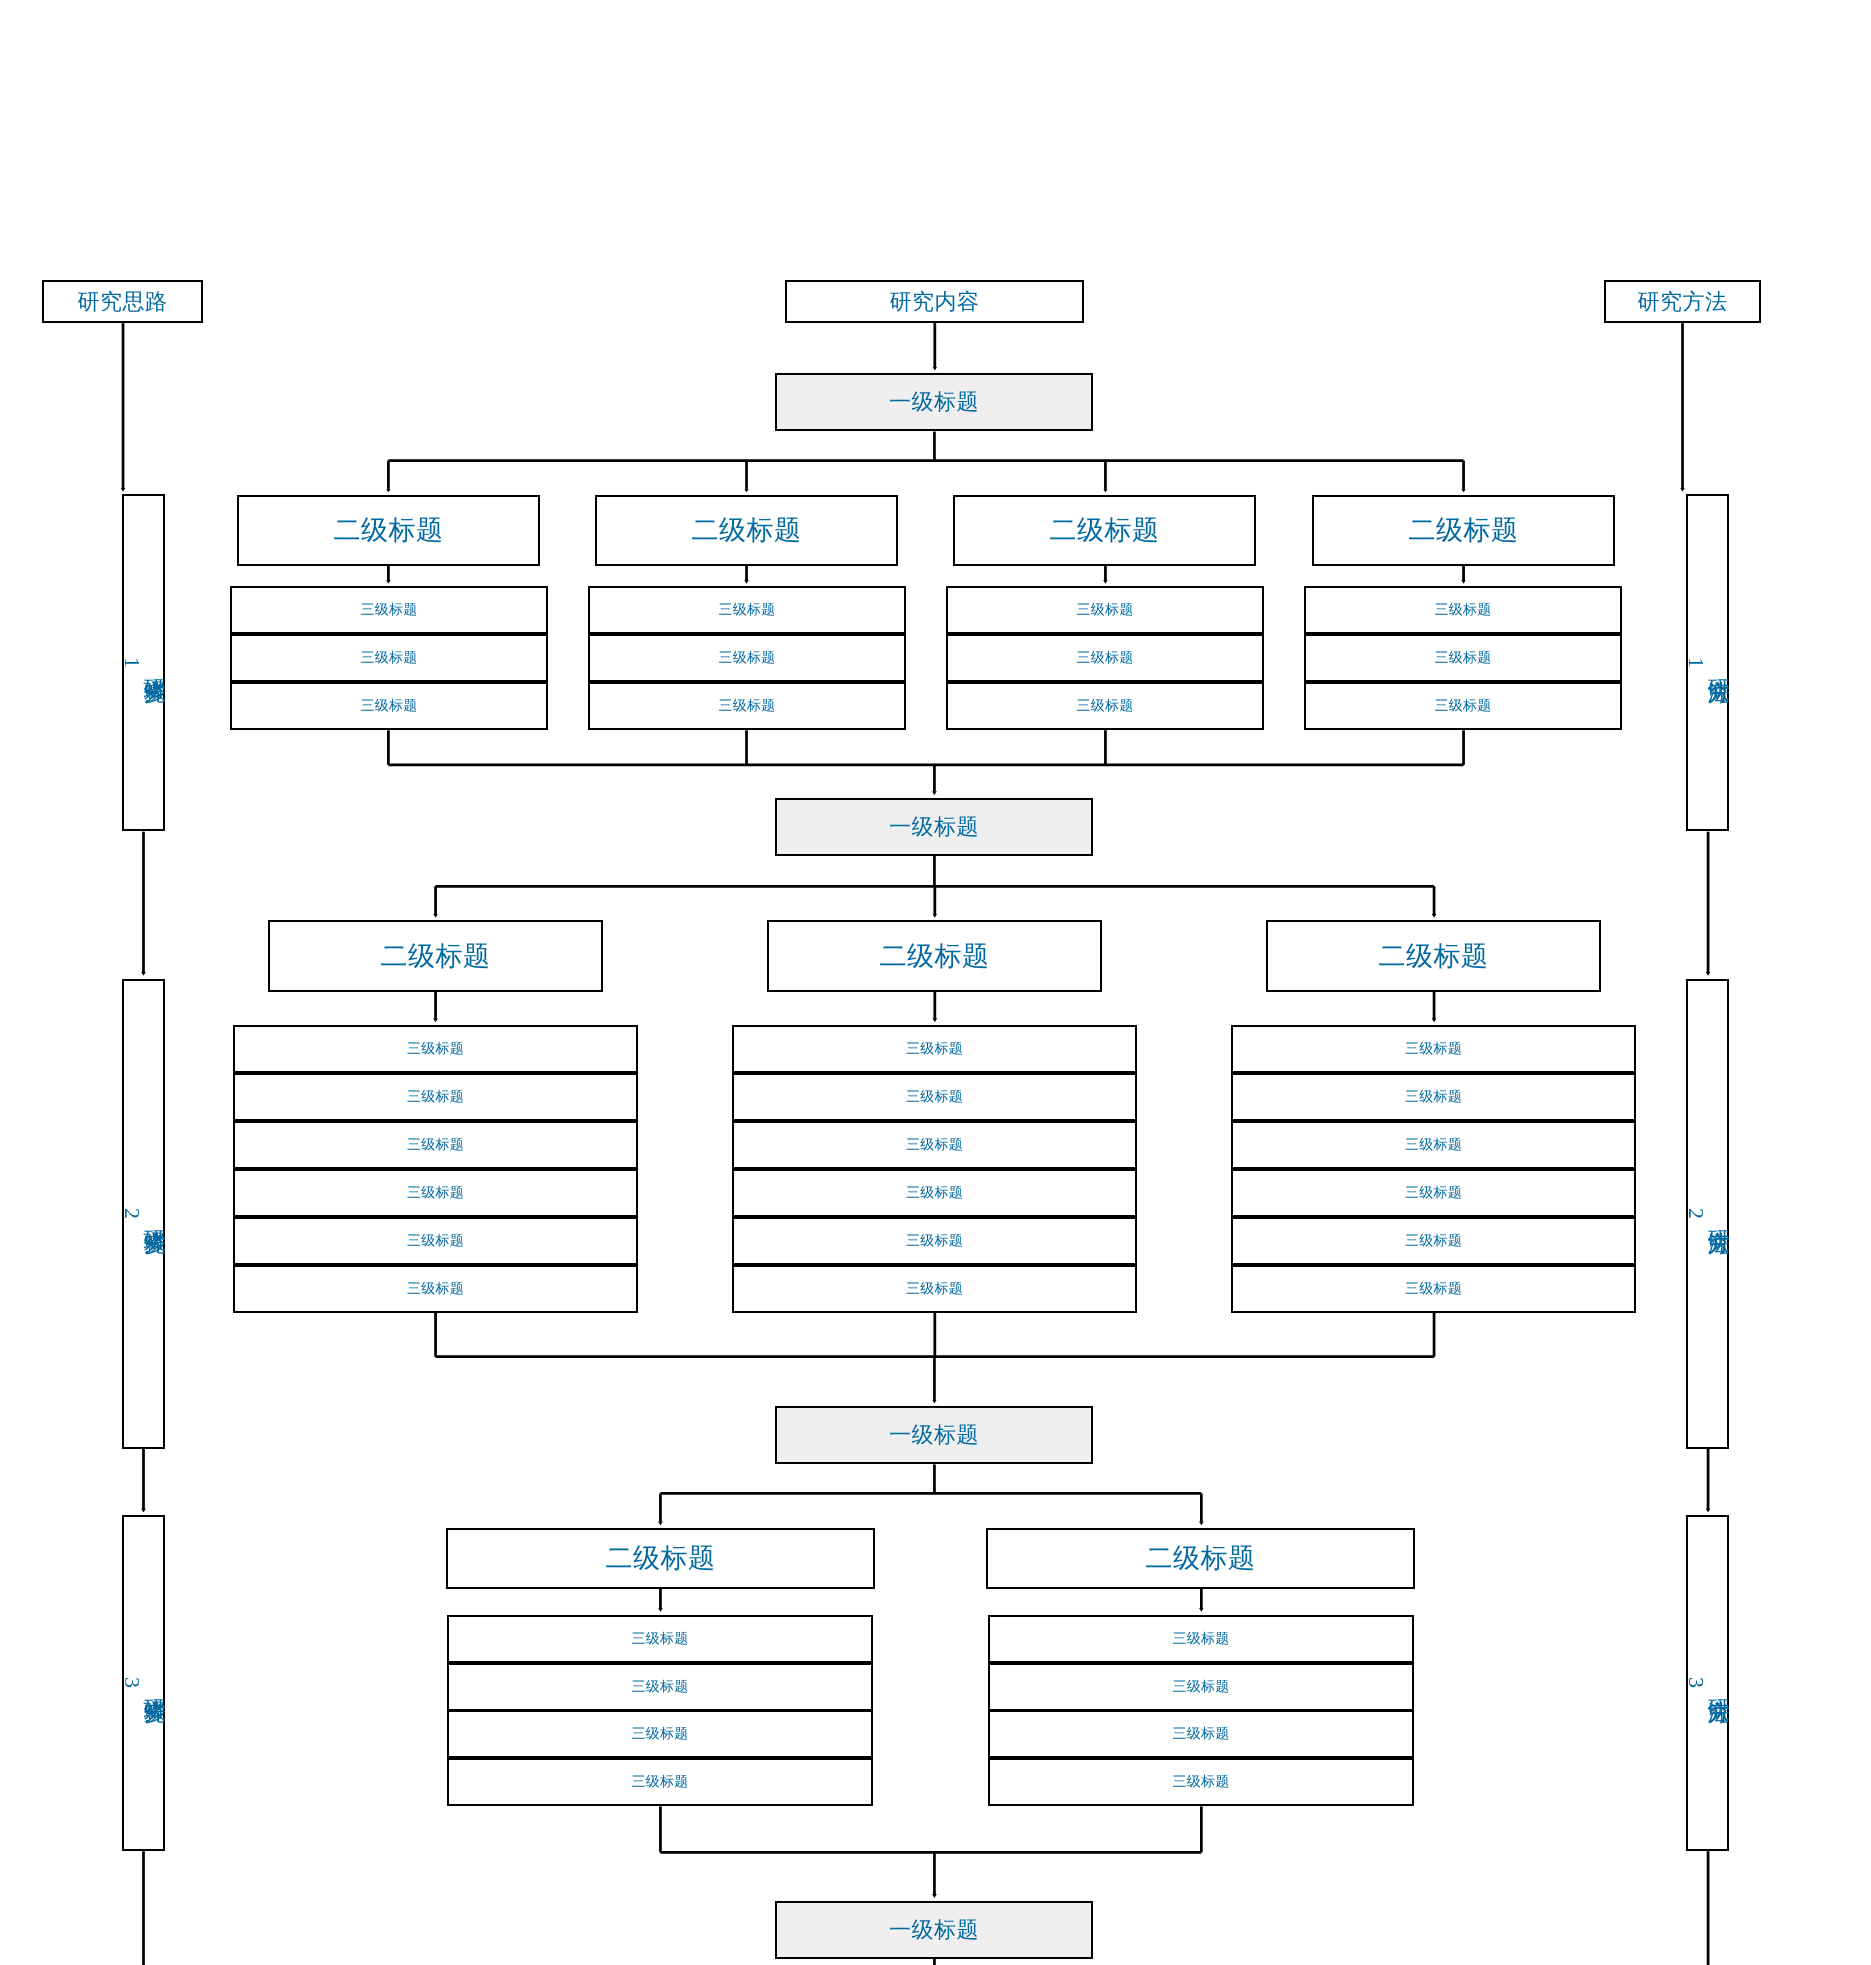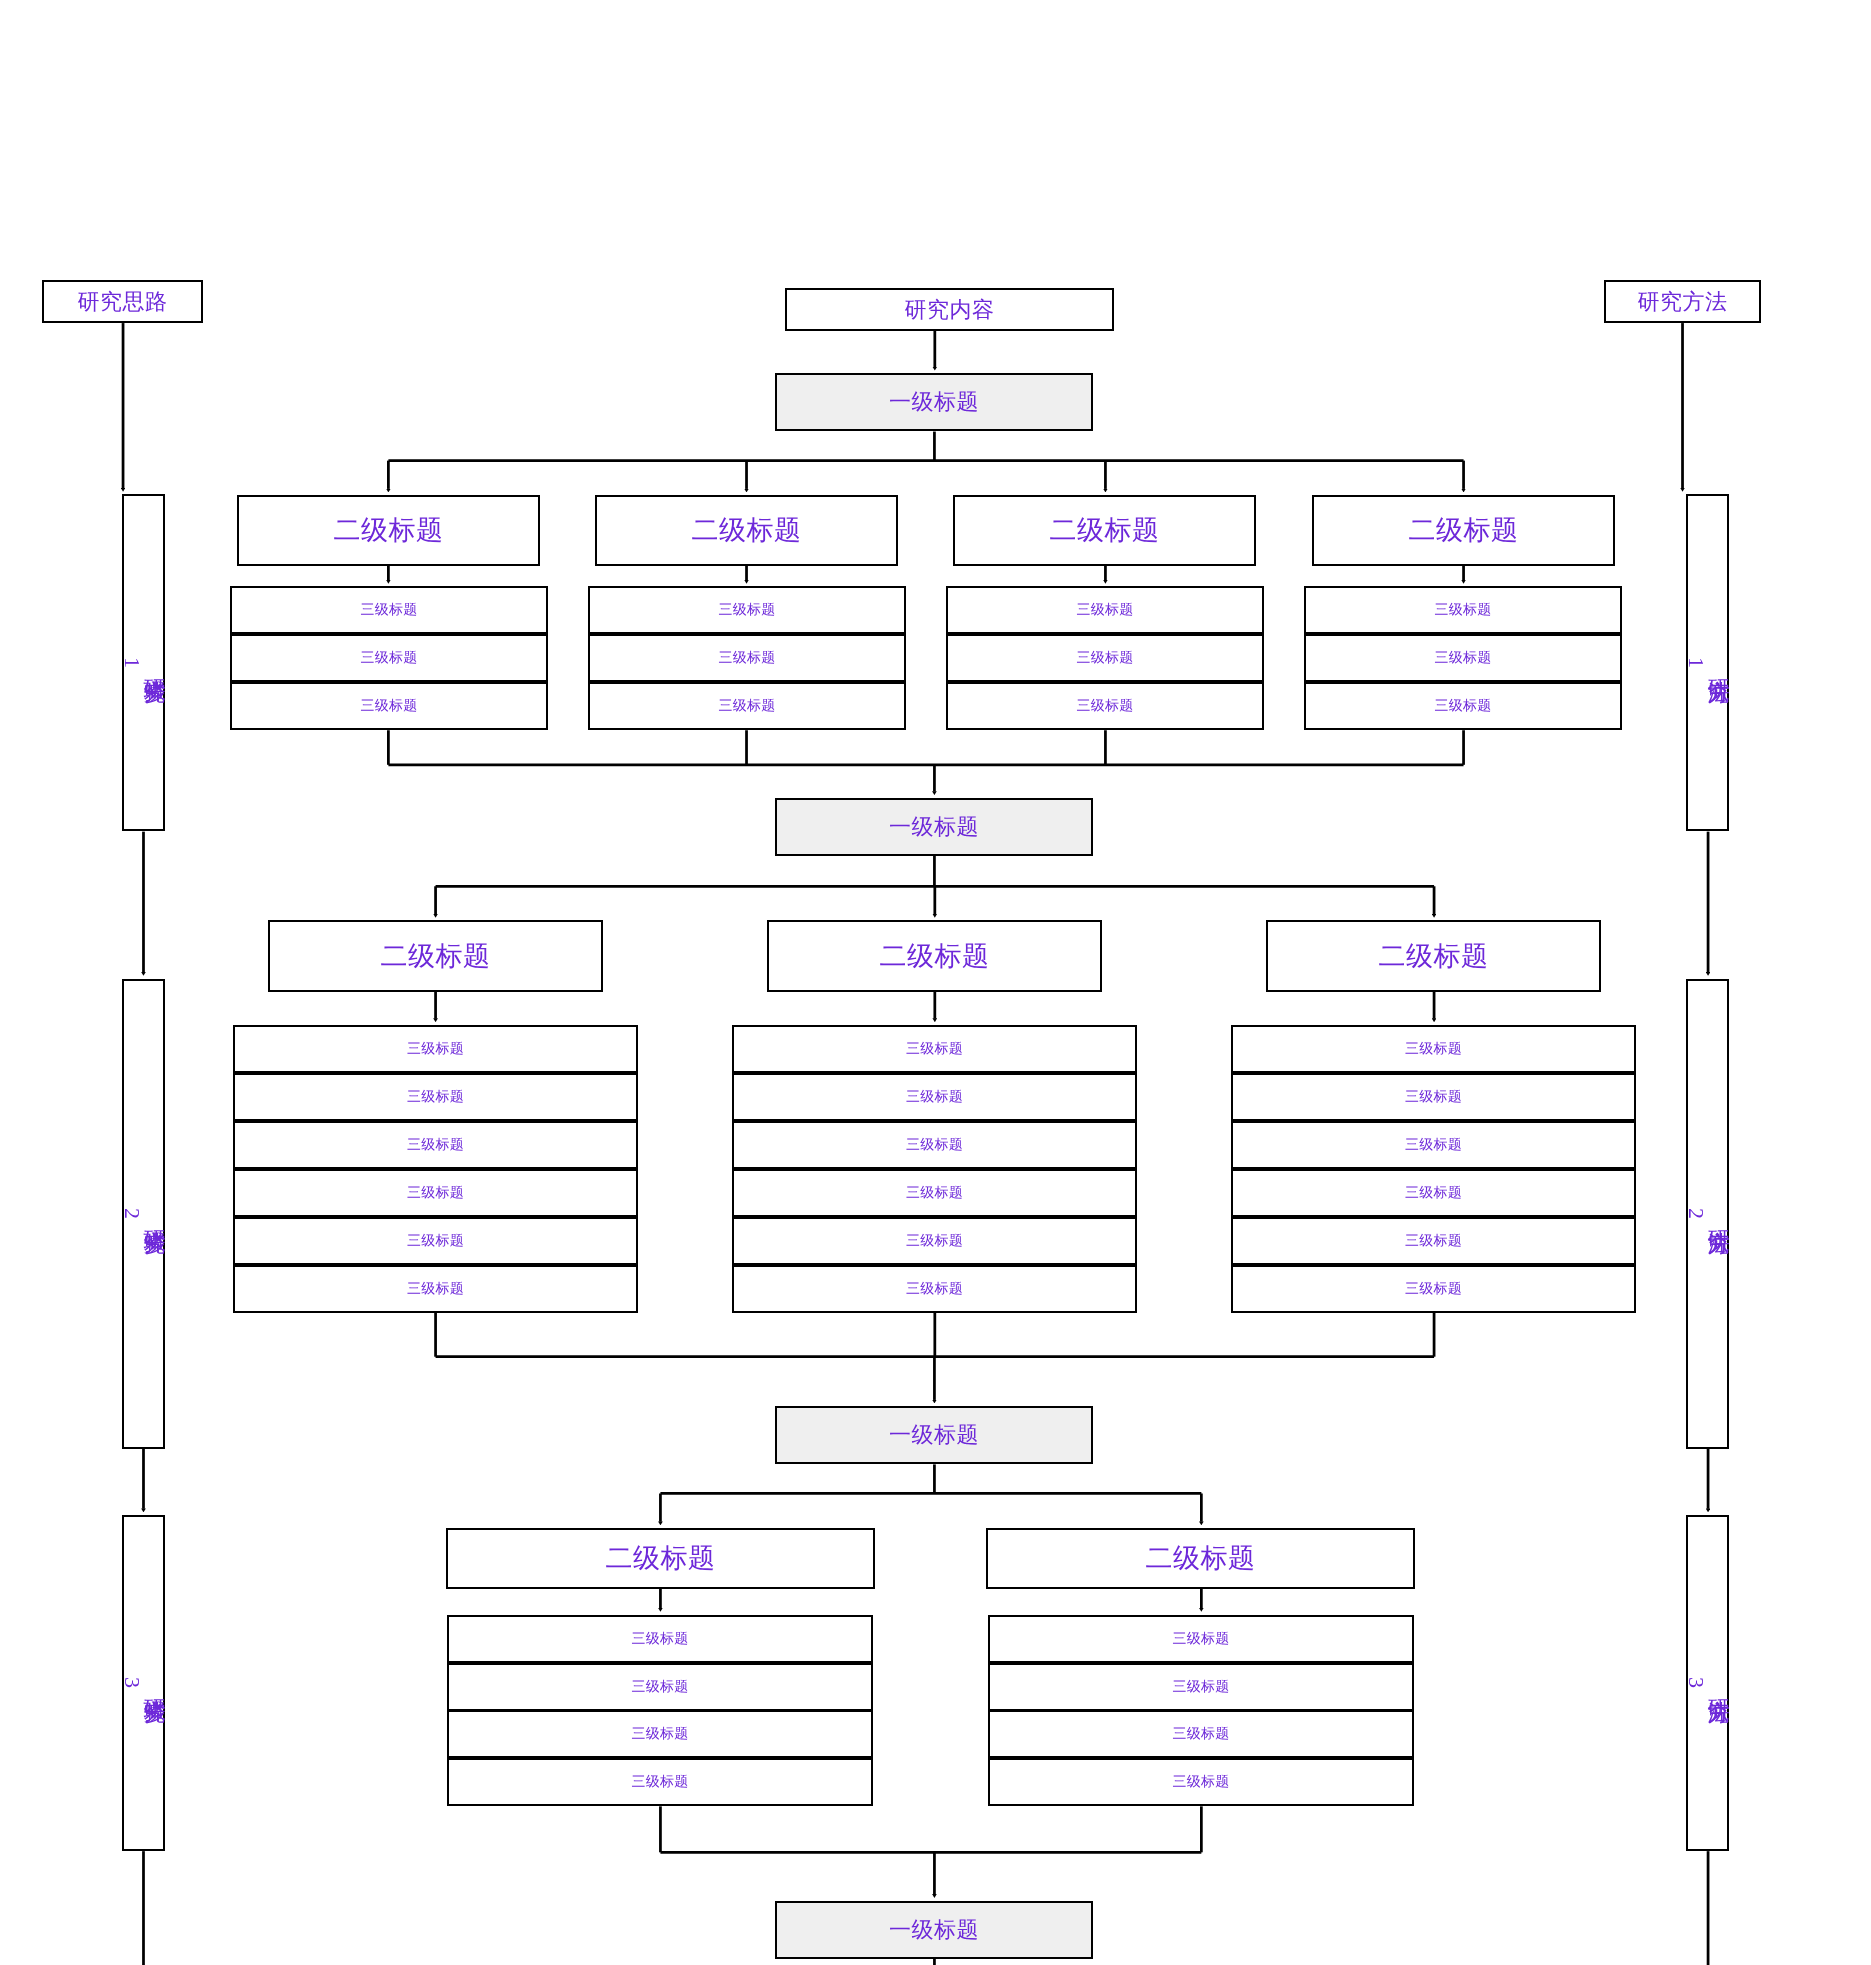--- a/index.html
+++ b/index.html
@@ -30,21 +30,21 @@
   .node {
     position: absolute;
     box-sizing: border-box;
     border: 2.4px solid #000000;
     background: #ffffff;
     display: flex;
     align-items: center;
     justify-content: center;
     text-align: center;
     font-family: "Liberation Serif", "DejaVu Serif", serif;
-    color: #6d28d9;
+    color: #0369a1;
     line-height: 1.05;
     letter-spacing: 0.02em;
   }
   .node.shaded { background: #efefef; }
   .node.vertical {
     writing-mode: vertical-rl;
     text-orientation: upright;
   }
   .node.vertical .v-num {
     text-orientation: sideways;
@@ -128,21 +128,21 @@
         <path d="M 1003 5282 L 1003 5324" marker-end="url(#arrow)"></path>
         <path d="M 1880 5282 L 1880 5324" marker-end="url(#arrow)"></path>
         <path d="M 2758 5282 L 2758 5324" marker-end="url(#arrow)"></path>
         <path d="M 3635 5282 L 3635 5324" marker-end="url(#arrow)"></path>
       </g>
   </svg>
   <div id="nodes">
       <div class="node t-header" style="left: 42px; top: 280px; width: 161px; height: 43px;">
         <span>研究思路</span>
       </div>
-      <div class="node t-header" style="left: 785px; top: 288px; width: 329px; height: 43px;">
+      <div class="node t-header" style="left: 785px; top: 280px; width: 299px; height: 43px;">
         <span>研究内容</span>
       </div>
       <div class="node t-header" style="left: 1604px; top: 280px; width: 157px; height: 43px;">
         <span>研究方法</span>
       </div>
       <div class="node vertical t-side" style="left: 122px; top: 494px; width: 43px; height: 337px;">
         <span class="vbox-label">
           <span>研究步骤</span>
           <span class="v-num">1</span>
         </span>

